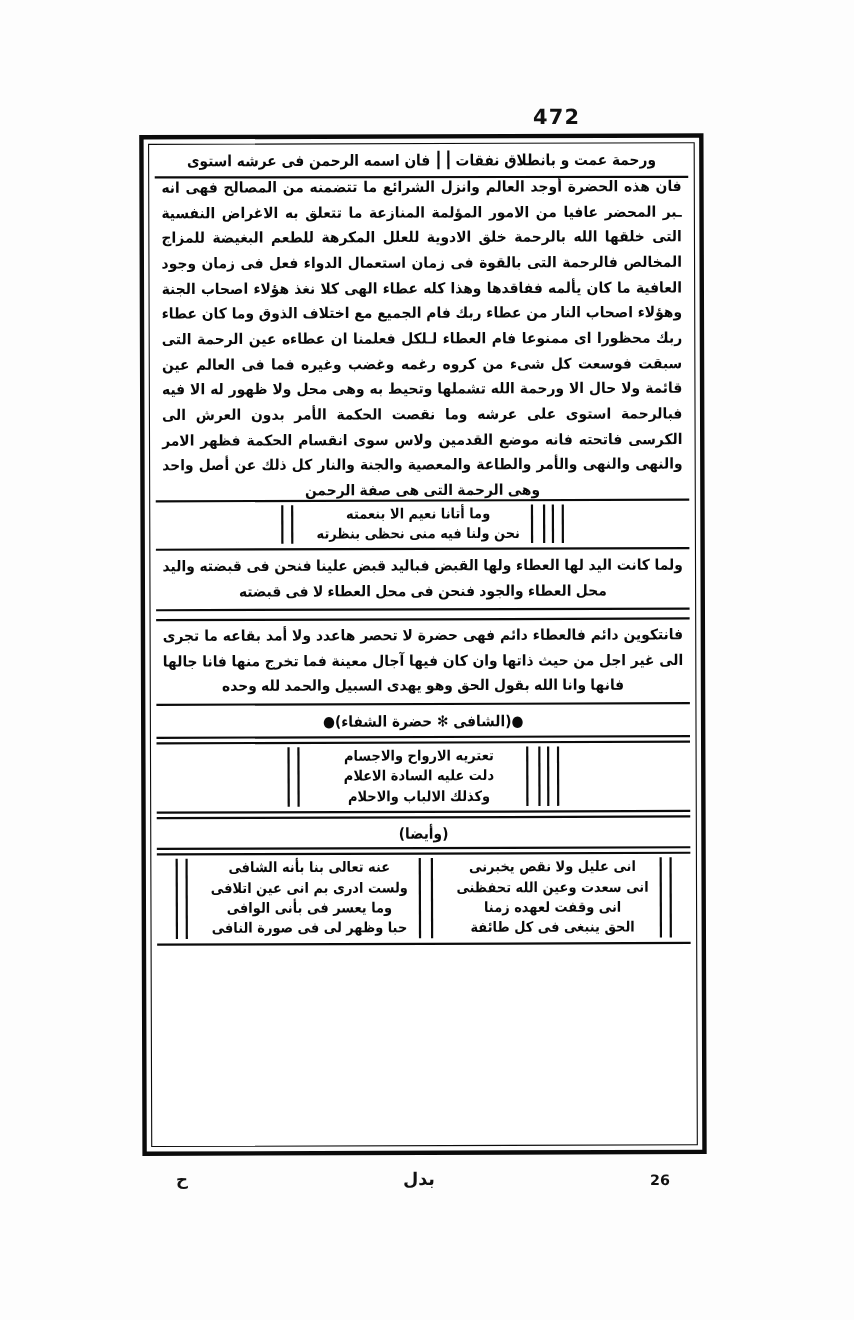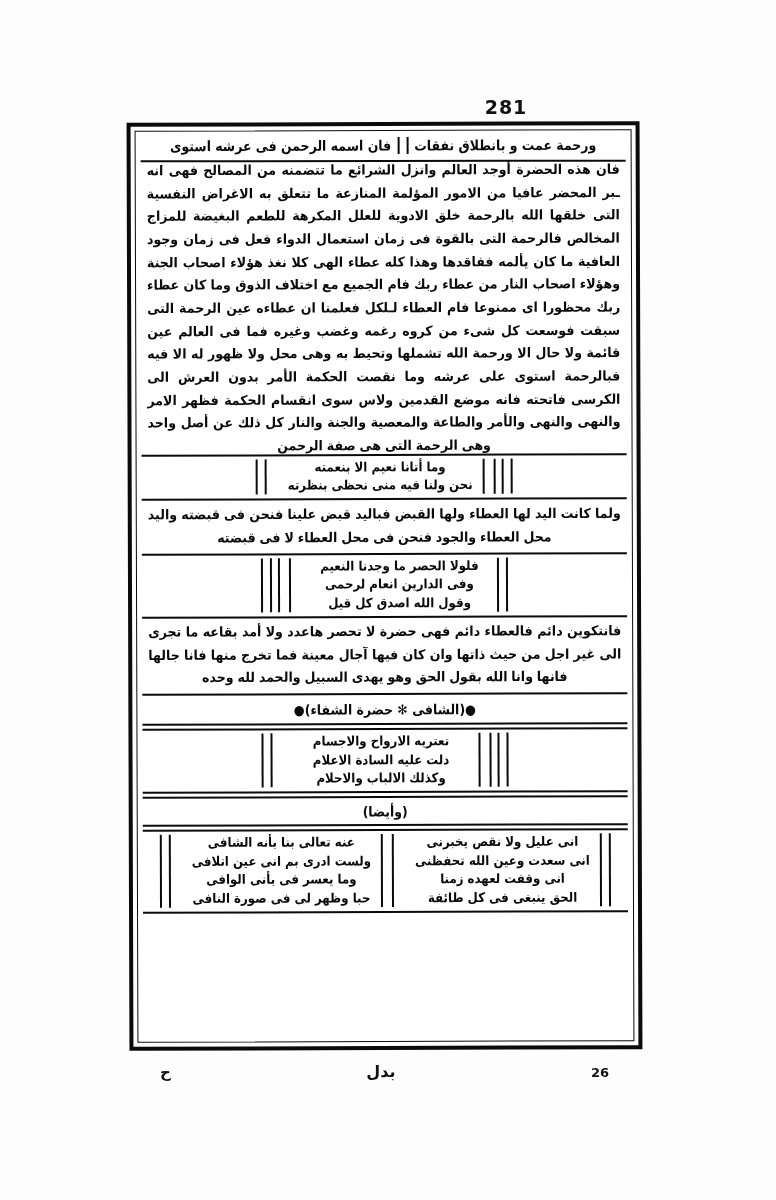--- a/index.html
+++ b/index.html
@@ -202,21 +202,21 @@
   }
   .footer .fitem.sig{font-size:13px;}
   .footer .fitem.catch{font-size:15px;}
 </style>
 </head>
 <body>
 
 <div class="scan">
 
   <div class="folio">
-    <span>281</span>
+    <span>472</span>
   </div>
 
   <div class="frame">
     <div class="frame-inner">
       <div class="content">
 
         <div class="headband">
           <span class="seg">ورحمة عمت و بانطلاق نفقات</span>
           <span class="sep"></span>
           <span class="seg">فان اسمه الرحمن فى عرشه استوى</span>
@@ -236,25 +236,20 @@
           </div>
           <div class="vdiv edge"></div>
         </div>
 
         <div class="prose block2">
           <p>ولما كانت اليد لها العطاء ولها القبض فباليد قبض علينا فنحن فى قبضته واليد محل العطاء والجود فنحن فى محل العطاء لا فى قبضته</p>
         </div>
 
         <div class="verse-table">
           <div class="vdiv edge"></div>
-          <div class="vcol">
-            <div class="vline">فلولا الحصر ما وجدنا النعيم</div>
-            <div class="vline">وفى الدارين انعام لرحمى</div>
-            <div class="vline">وقول الله اصدق كل قيل</div>
-          </div>
           <div class="vdiv"></div>
           <div class="vdiv edge"></div>
         </div>
 
         <div class="prose block2">
           <p>فانتكوين دائم فالعطاء دائم فهى حضرة لا تحصر هاعدد ولا أمد بقاعه ما تجرى الى غير اجل من حيث ذاتها وان كان فيها آجال معينة فما تخرج منها فانا جالها فانها وانا الله بقول الحق وهو يهدى السبيل والحمد لله وحده</p>
         </div>
 
         <div class="heading-band">
           <span class="htext">●(الشافى ✻ حضرة الشفاء)●</span>

